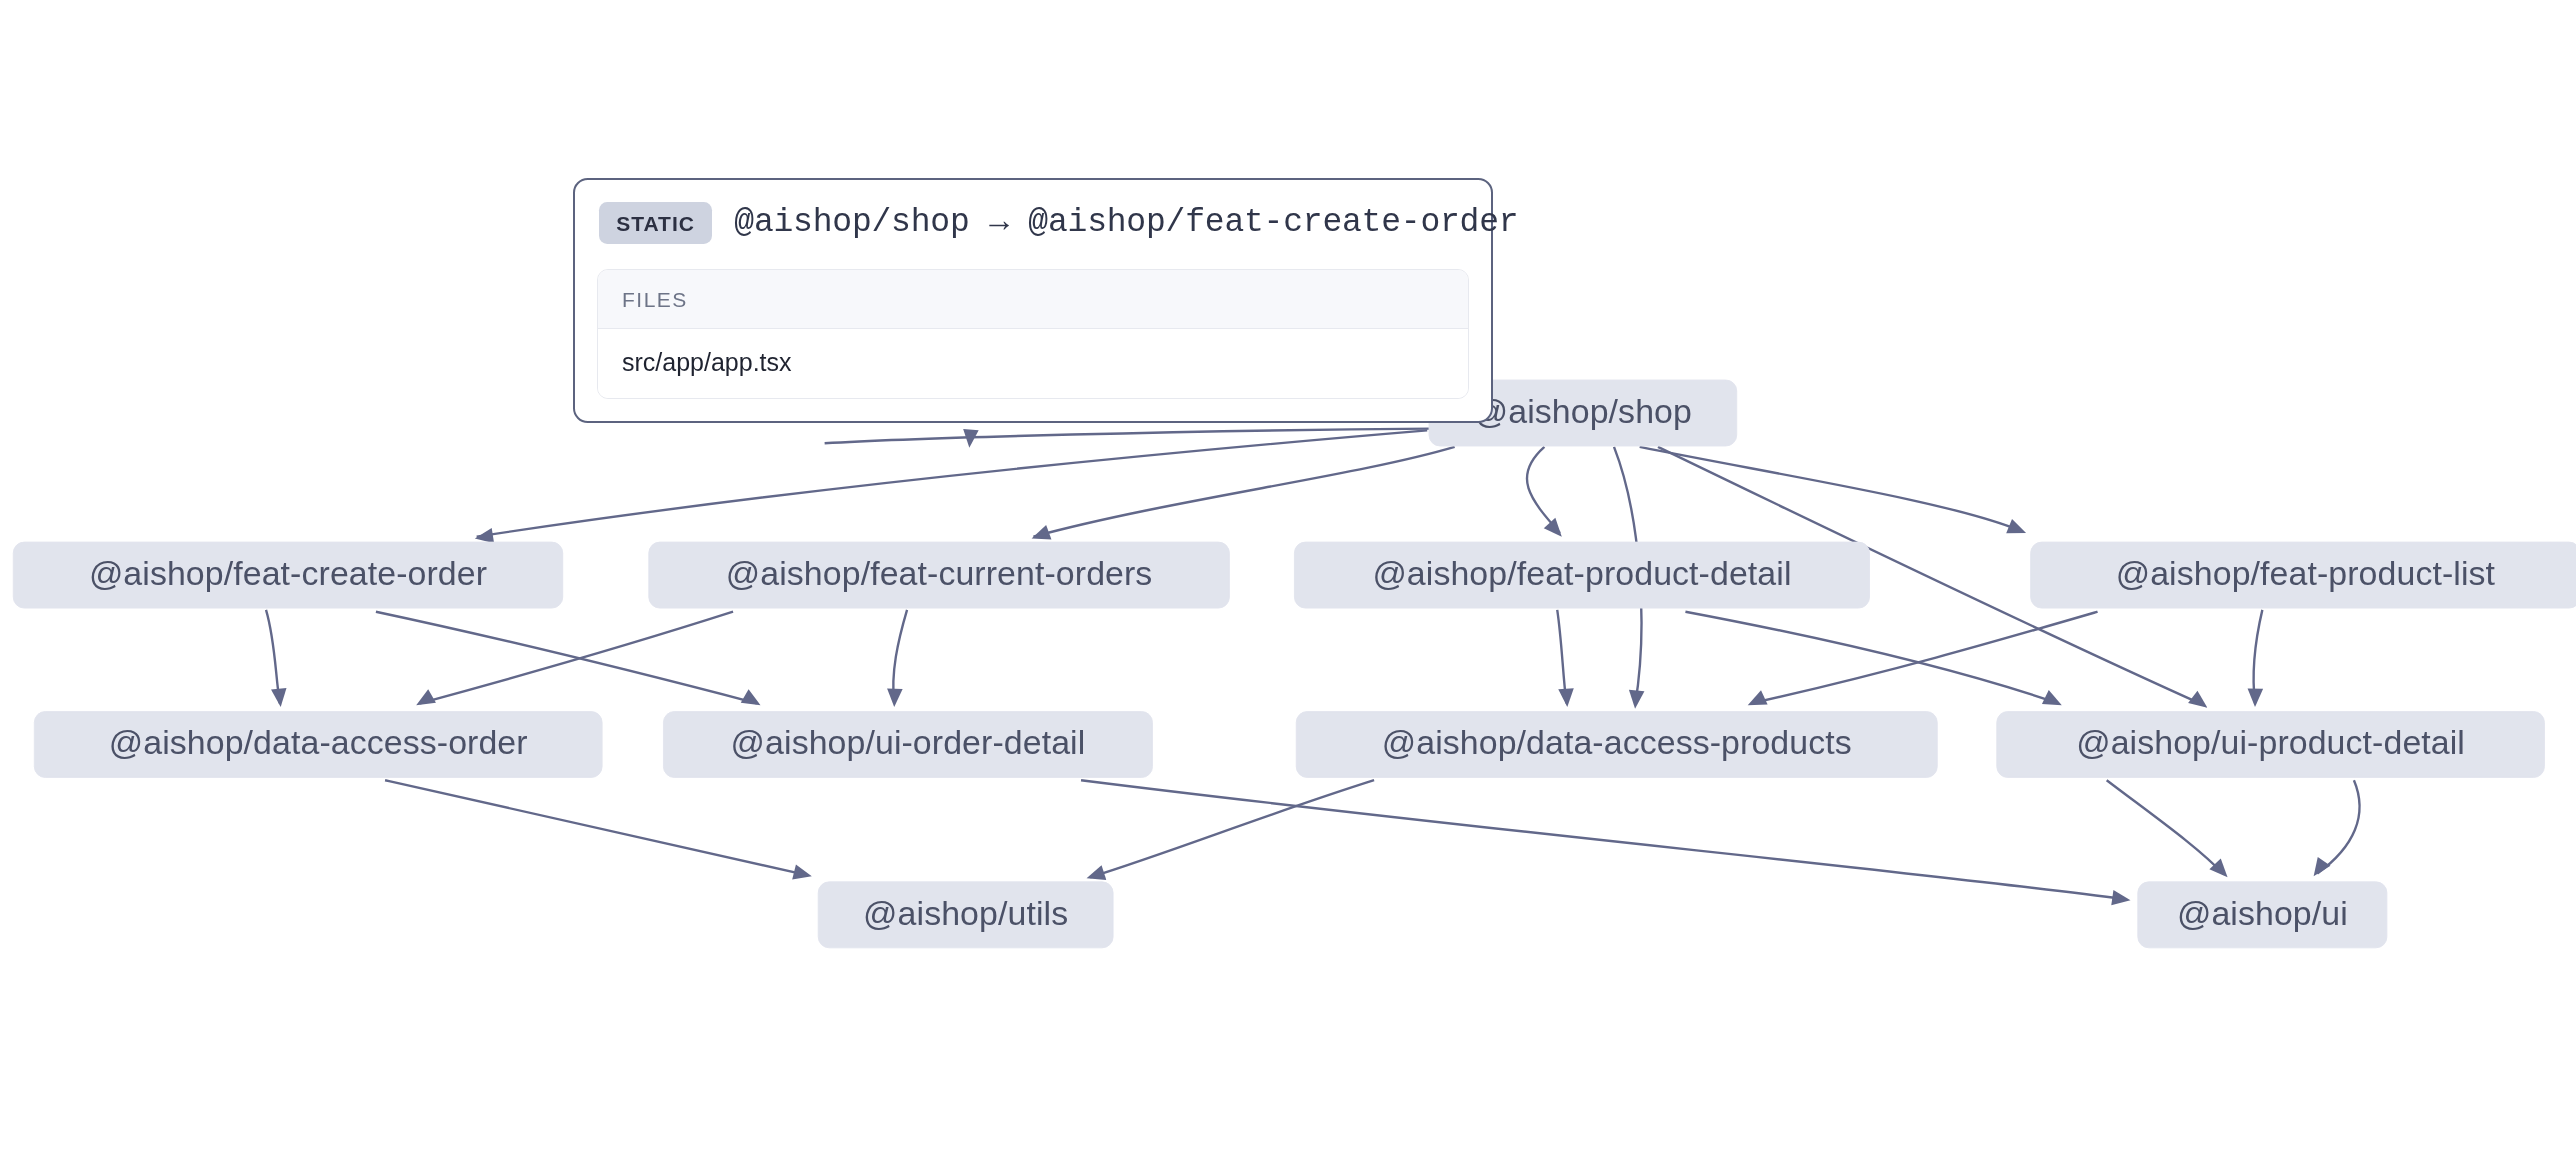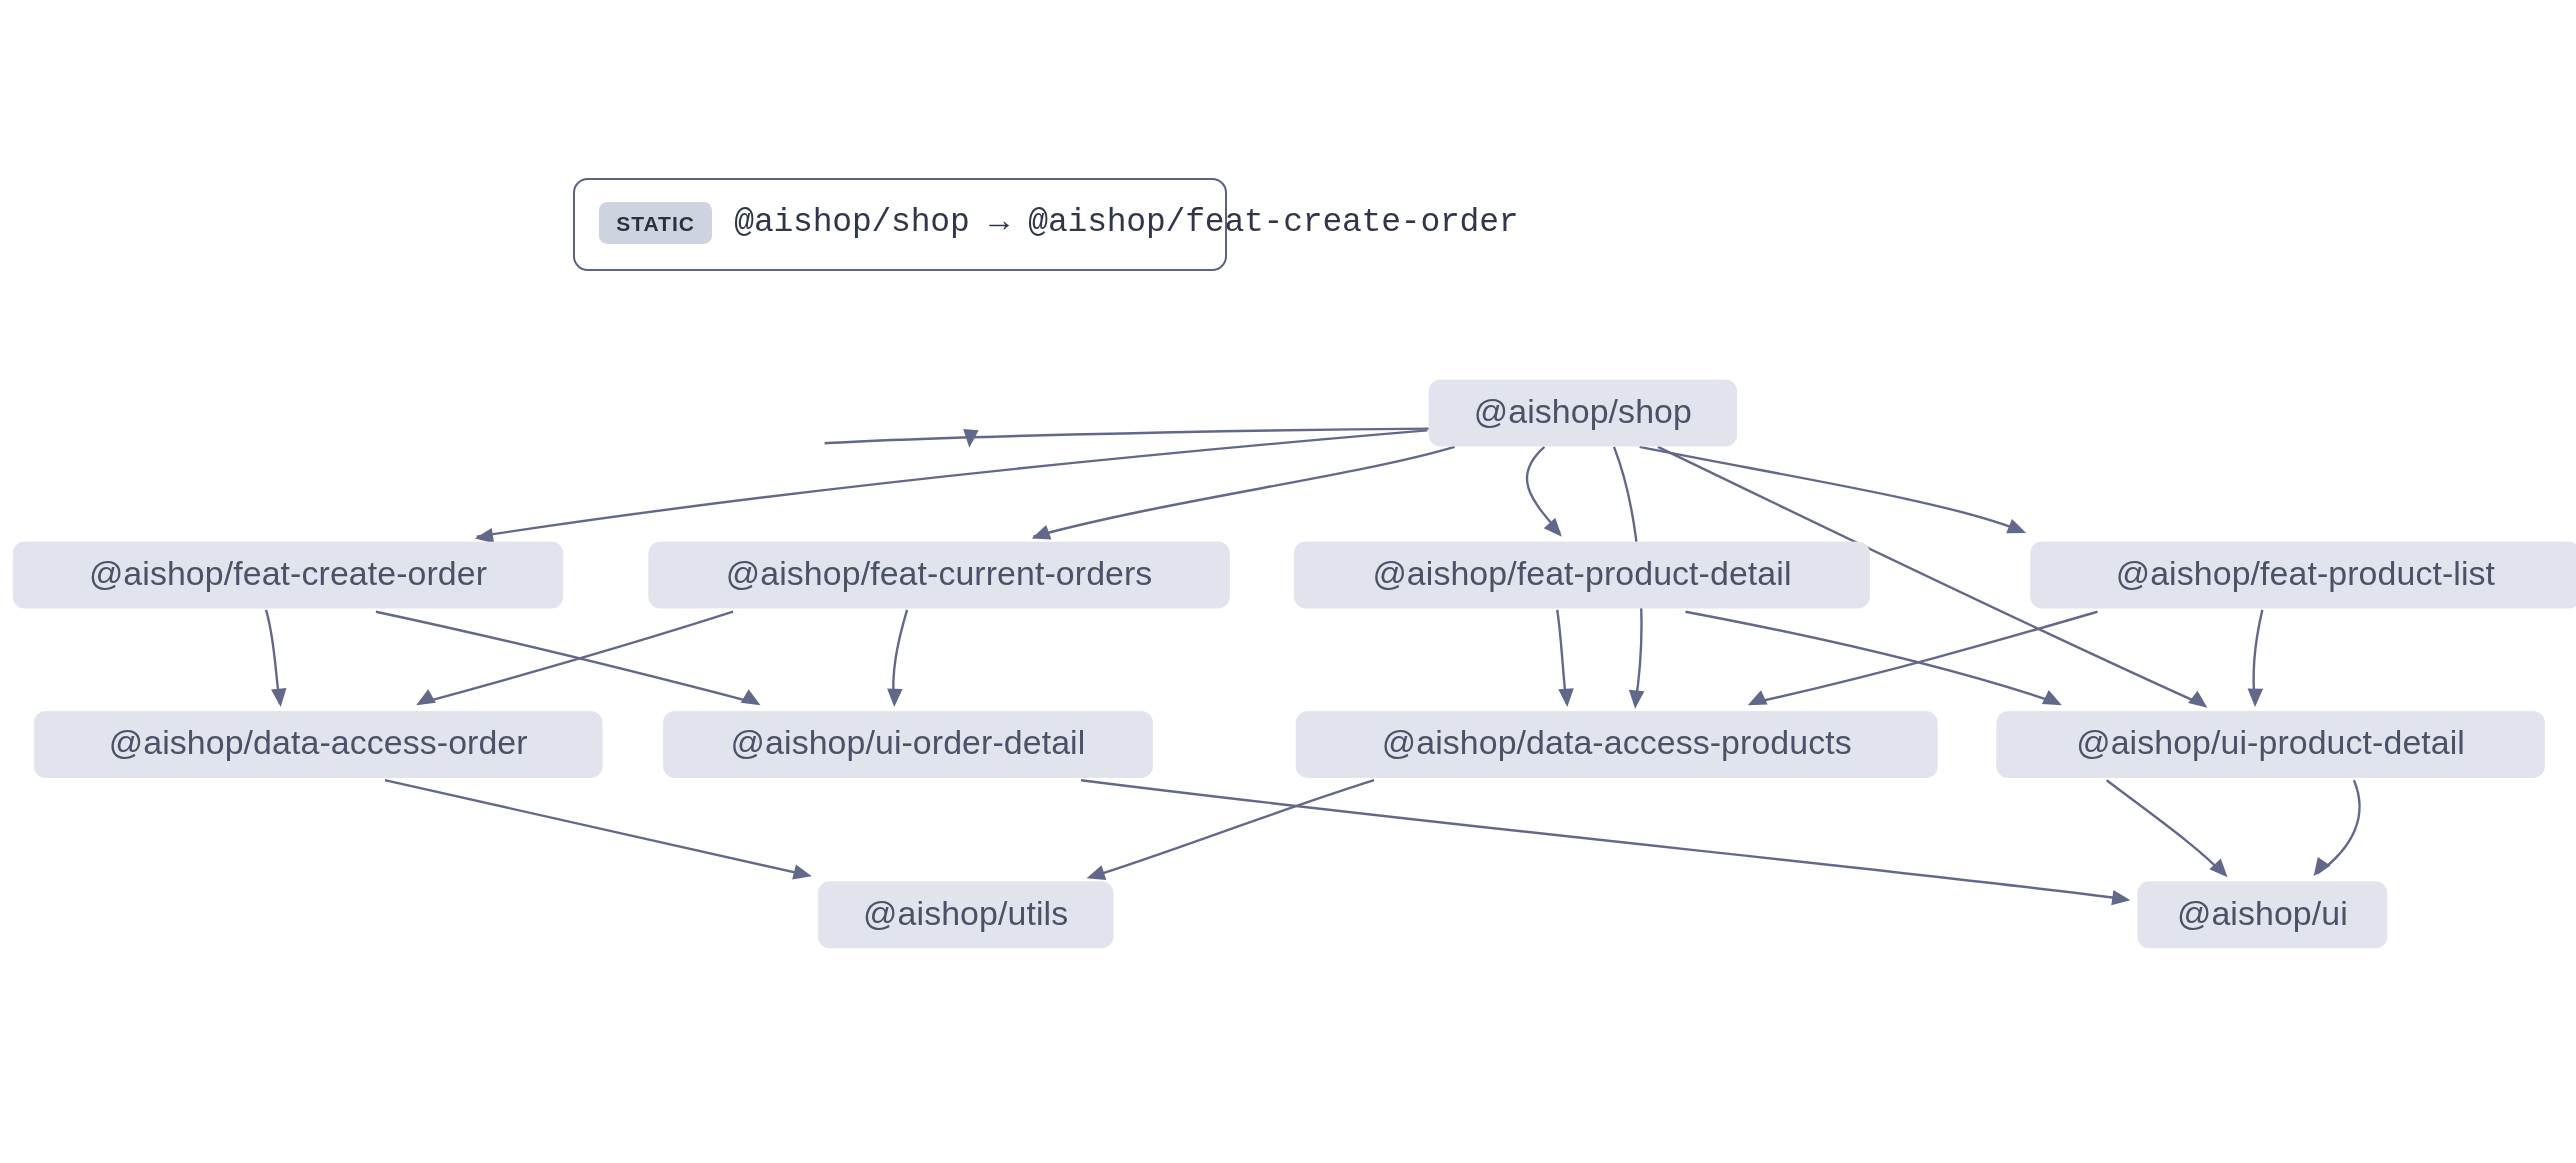--- a/index.html
+++ b/index.html
@@ -52,21 +52,21 @@
   .edge-head {
     fill: #62688a;
     stroke: none;
   }
 
   
   .tooltip-card {
     position: absolute;
     left: 573px;
     top: 178px;
-    width: 654px;
+    width: 920px;
     box-sizing: border-box;
     background: #ffffff;
     border: 2.3px solid #5c637f;
     border-radius: 14.7px;
     padding: 20px 22px 22px 22px;
   }
   .tooltip-header {
     display: flex;
     align-items: center;
     gap: 22px;
@@ -210,16 +210,22 @@
           <text class="node-label" x="2470" y="1000">@aishop/ui</text>
         </g>
       </g>
   </svg>
 
   <div class="tooltip-card">
     <div class="tooltip-header">
       <span class="static-badge">STATIC</span>
       <span class="tooltip-title">@aishop/shop → @aishop/feat-create-order</span>
     </div>
+    <div class="files-panel">
+      <div class="files-heading">FILES</div>
+      <div id="files-list">
+          <div class="file-row">src/app/app.tsx</div>
+        </div>
+    </div>
   </div>
 
 </div>
 
 
 </body></html>

